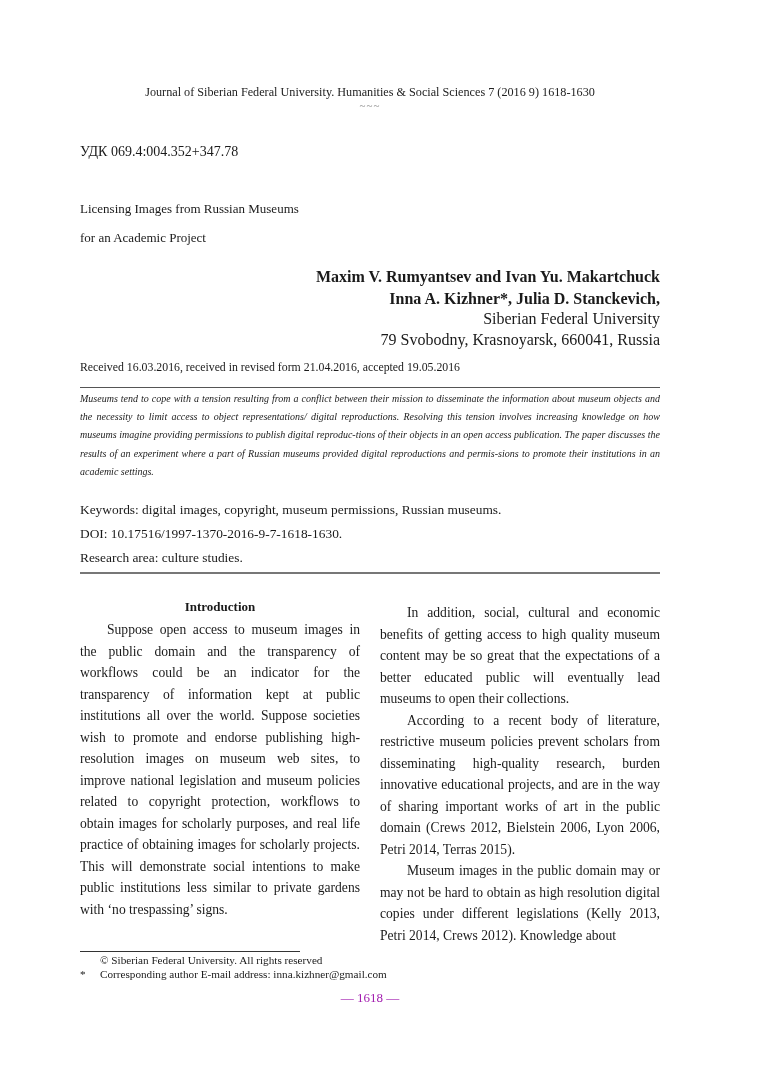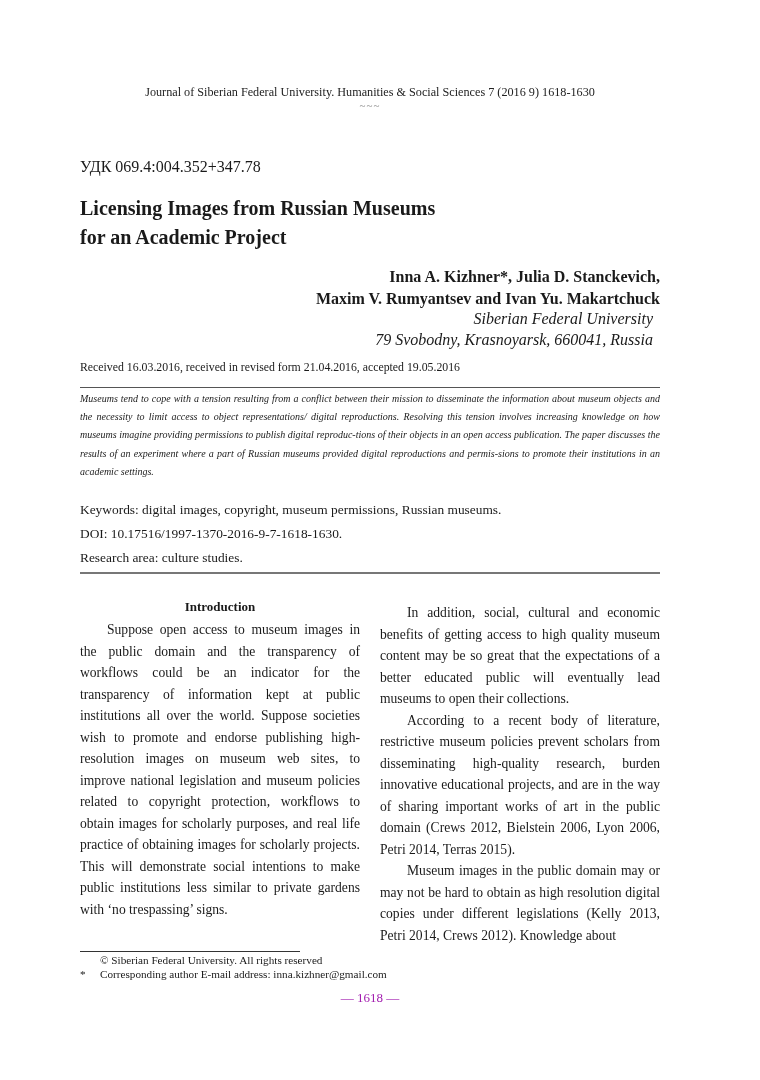--- a/index.html
+++ b/index.html
@@ -1,24 +1,24 @@
 <!DOCTYPE html>
 <html><head>
 <meta charset="utf-8">
 <style>
   html, body { margin: 0; padding: 0; background: #ffffff; }
   body { width: 760px; height: 1080px; position: relative; overflow: hidden;
          font-family: "Liberation Serif", "DejaVu Serif", serif; color: #1a1a1a; }
   .abs { position: absolute; }
   .journal-header { left: 0; width: 740px; top: 85px; text-align: center; font-size: 12.2px; color: #222; }
   .tilde { left: 0; width: 740px; top: 99px; text-align: center; font-size: 11px; color: #888; letter-spacing: 1px; }
-  .udc { left: 80px; top: 158px; font-size: 16px; }
-  .title { left: 80px; top: 194px; font-size: 20px; font-weight: bold; line-height: 29px; }
+  .udc { left: 80px; top: 144px; font-size: 14px; }
+  .title { left: 80px; top: 194px; font-size: 13px; font-weight: normal; line-height: 29px; }
   .authors { right: 100px; top: 266px; text-align: right; font-size: 16px; font-weight: bold; line-height: 22px; }
-  .affil { right: 107px; top: 308px; text-align: right; font-size: 16px; font-style: italic; line-height: 21px; }
+  .affil { right: 100px; top: 308px; text-align: right; font-size: 16px; line-height: 21px; }
   .received { left: 80px; width: 580px; top: 360px; font-size: 11.8px; }
   .rule { left: 80px; width: 580px; height: 1px; background: #555; }
   .abstract { left: 80px; width: 580px; top: 390px; font-size: 10px; font-style: italic; line-height: 18.2px; text-align: justify; }
   .meta-line { left: 80px; font-size: 13.4px; }
   .col { width: 280px; font-size: 13.6px; line-height: 21.5px; text-align: justify; }
   .col p { margin: 0; text-indent: 27px; }
   .col-left { left: 80px; top: 598px; }
   .col-right { left: 380px; top: 602px; }
   .intro-heading { text-align: center; font-weight: bold; font-size: 13px; line-height: 18px; margin-bottom: 3px; }
   .fn-rule { left: 80px; width: 220px; height: 1px; background: #333; top: 951px; }
@@ -33,22 +33,22 @@
 <div class="abs tilde">~~~</div>
 
 <div class="abs udc">УДК 069.4:004.352+347.78</div>
 
 <div class="abs title">
   <div>Licensing Images from Russian Museums</div>
   <div>for an Academic Project</div>
 </div>
 
 <div class="abs authors">
+  <div>Maxim V. Rumyantsev and Ivan Yu. Makartchuck</div>
   <div>Inna A. Kizhner*, Julia D. Stanckevich,</div>
-  <div>Maxim V. Rumyantsev and Ivan Yu. Makartchuck</div>
 </div>
 
 <div class="abs affil">
   <div>Siberian Federal University</div>
   <div>79 Svobodny, Krasnoyarsk, 660041, Russia</div>
 </div>
 
 <div class="abs received">Received 16.03.2016, received in revised form 21.04.2016, accepted 19.05.2016</div>
 <div class="abs rule" style="top:387px;"></div>
 

